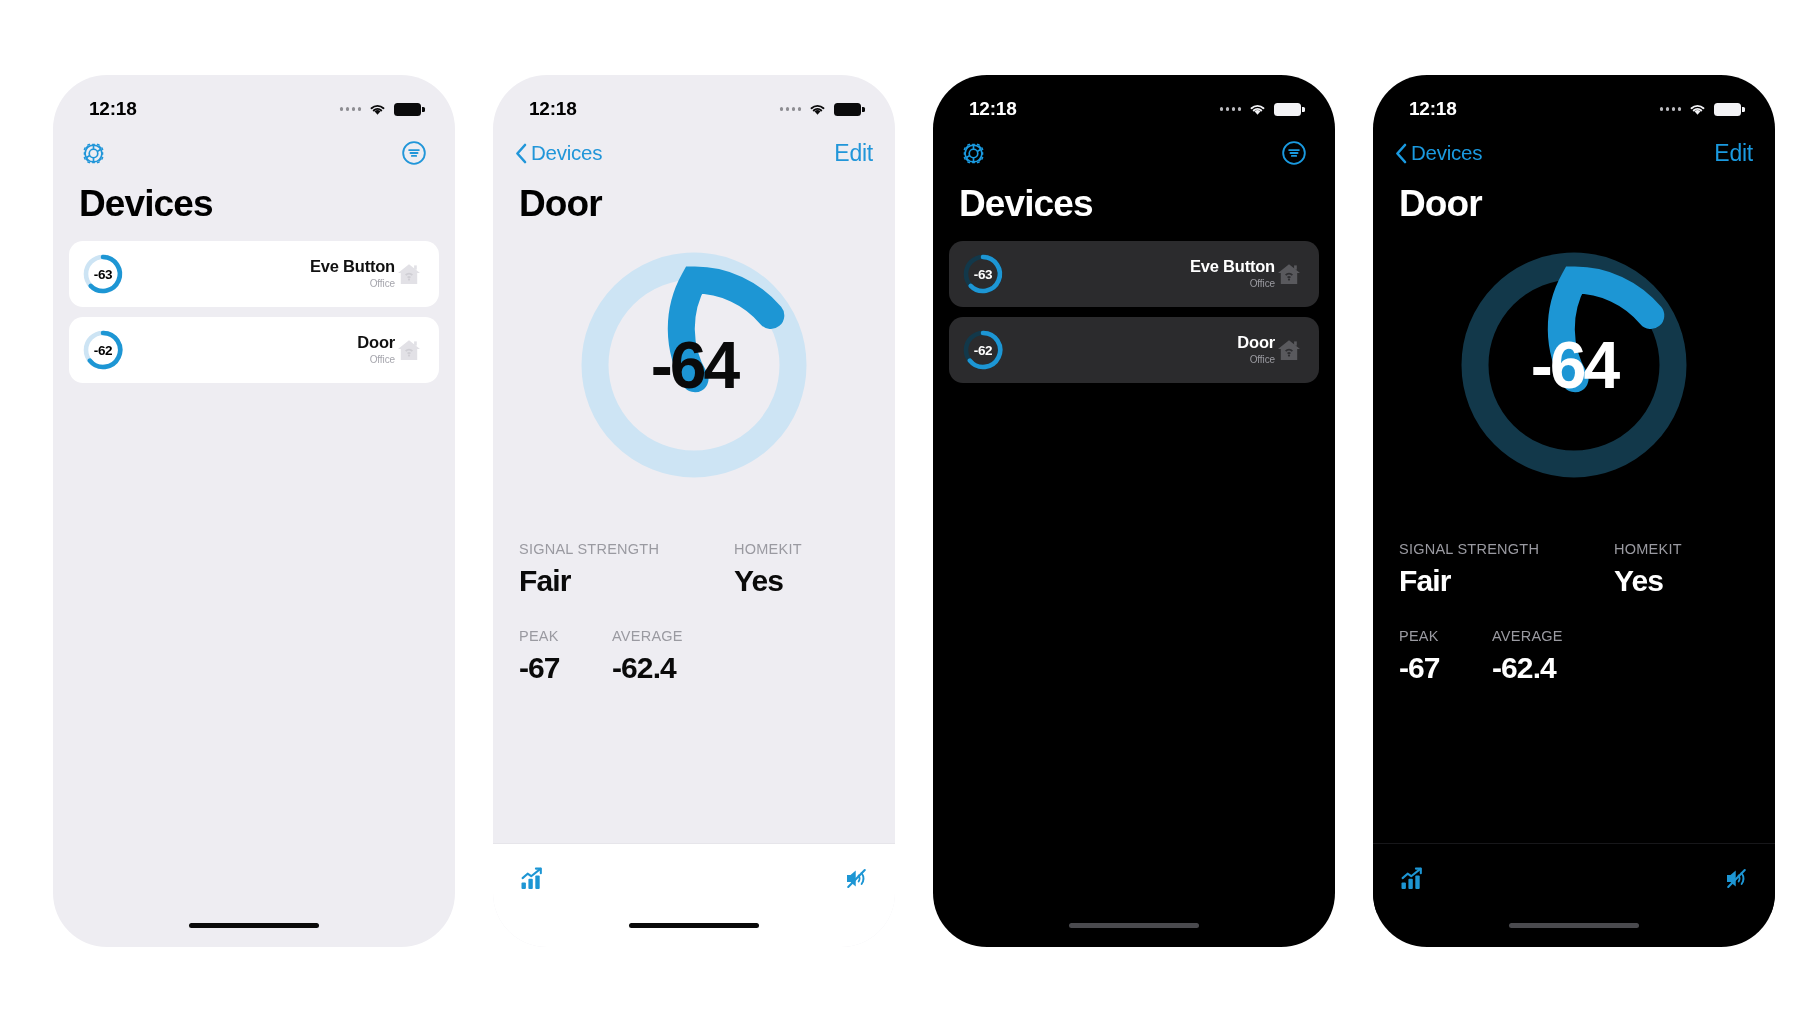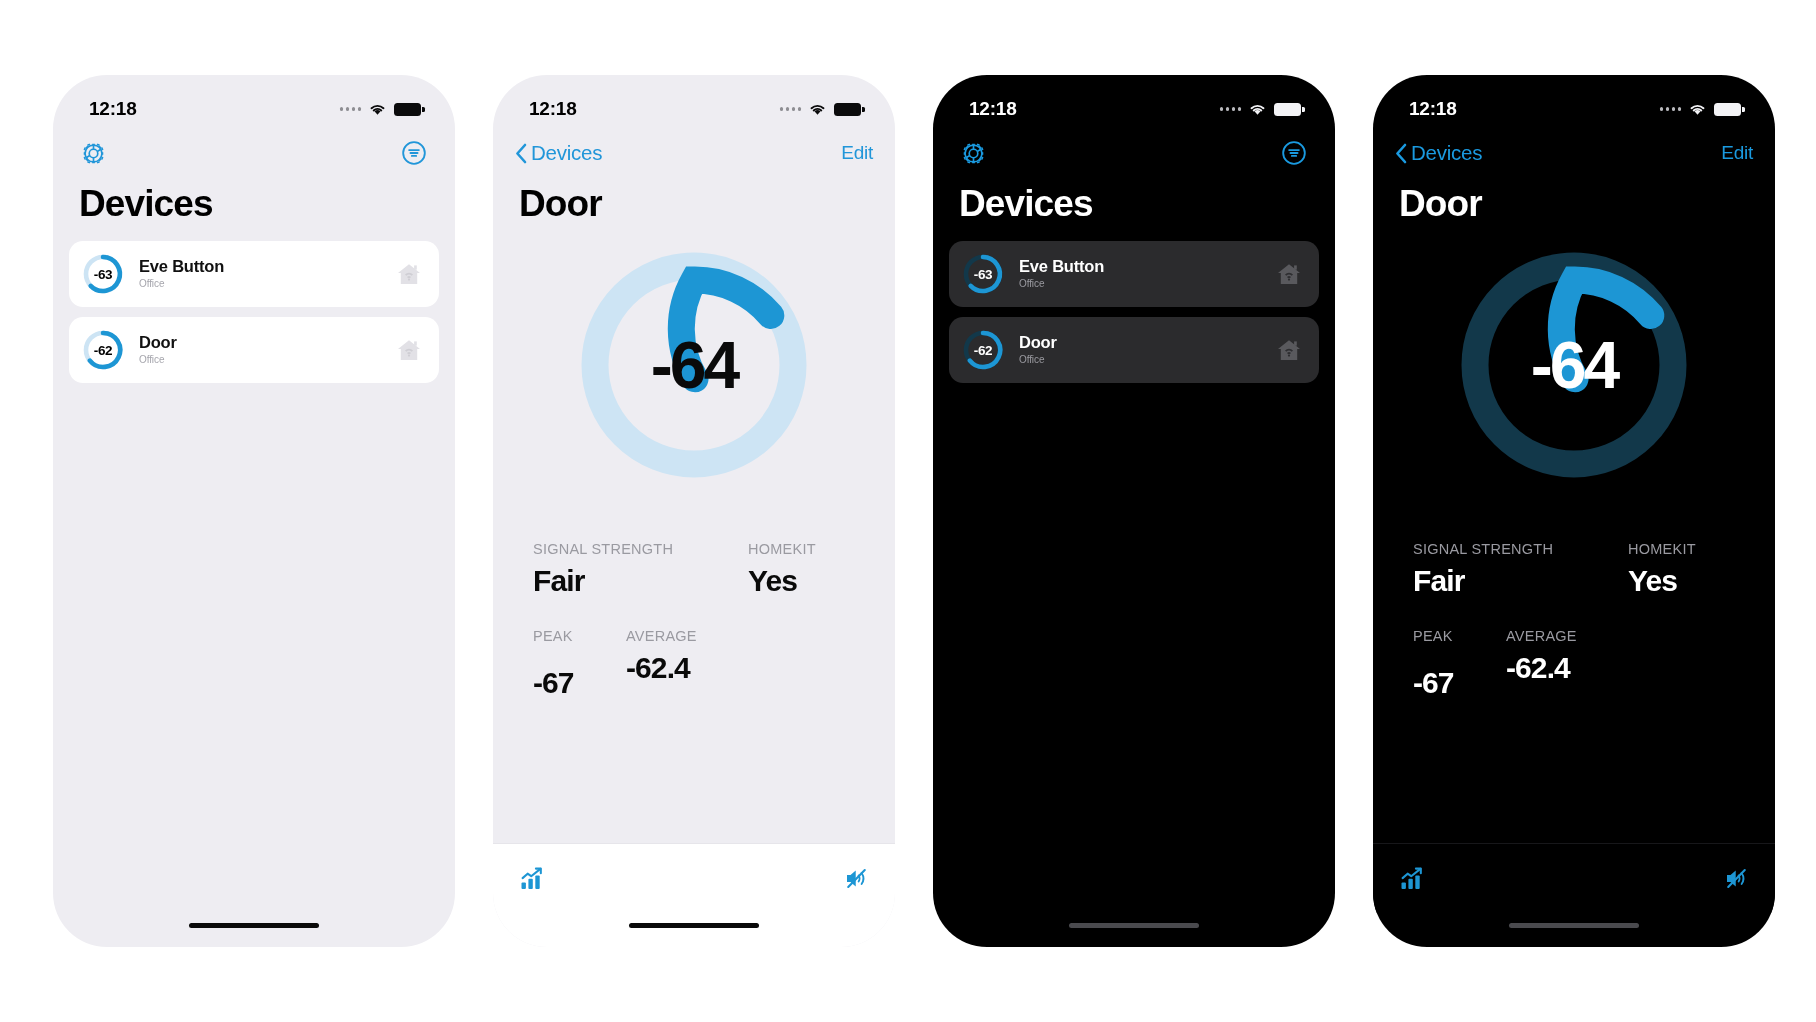--- a/index.html
+++ b/index.html
@@ -84,40 +84,41 @@
   .gear-btn, .filter-btn { cursor: pointer; line-height: 0; }
   .back-btn {
     display: flex; align-items: center; gap: 4px; cursor: pointer;
   }
   .back-label {
     font-size: 20.5px;
     letter-spacing: -0.25px;
   }
   .light .back-label, .light .edit-btn { color: #2196d9; }
   .dark  .back-label, .dark  .edit-btn { color: #1a9ae0; }
-  .edit-btn { font-size: 19px; letter-spacing: -0.25px; cursor: pointer; }
+  .edit-btn { font-size: 23px; letter-spacing: -0.25px; cursor: pointer; }
 
   
   .big-title {
     font-size: 37px;
     font-weight: 700;
     letter-spacing: -0.9px;
     padding: 8px 26px 0 26px;
     flex: 0 0 auto;
   }
   .light .big-title { color: #000; }
   .dark  .big-title { color: #fff; }
 
   
   .device-list {
     padding: 16px 16px 0 16px;
     display: flex;
     flex-direction: column;
     gap: 10px;
     flex: 1 1 auto;
+    text-align: right;
   }
   .device-row {
     height: 66px;
     border-radius: 14px;
     display: flex;
     align-items: center;
     padding: 0 16px 0 12px;
     cursor: pointer;
   }
   .light .device-row { background: #ffffff; }
@@ -153,26 +154,26 @@
   }
   .big-gauge { position: relative; width: 252px; height: 252px; text-decoration: underline; }
   .big-gauge .bg-val {
     position: absolute; inset: 0;
     display: flex; align-items: center; justify-content: center;
     font-size: 66px; font-weight: 700; letter-spacing: -3px;
   }
   .light .bg-val { color: #0a0a0a; }
   .dark  .bg-val { color: #ffffff; }
 
-  .stats { padding: 0 40px; flex: 1 1 auto; padding-top: 44px; }
+  .stats { padding: 0 26px; flex: 1 1 auto; padding-top: 44px; }
   .stat-row { display: flex; }
   .stat-row.r1 { margin-bottom: 30px; }
   .stat-cell { display: flex; flex-direction: column; }
   .r1 .stat-cell:nth-child(1) { width: 215px; }
-  .r2 .stat-cell:nth-child(1) { width: 93px; gap: 15px; }
+  .r2 .stat-cell:nth-child(1) { width: 93px; }
   .stat-label {
     font-size: 14.5px;
     letter-spacing: 0.25px;
     margin-bottom: 7px;
   }
   .light .stat-label { color: #9a9aa1; }
   .dark  .stat-label { color: #9a9aa1; }
   .stat-value {
     font-size: 30px; font-weight: 700; letter-spacing: -0.9px;
   }

